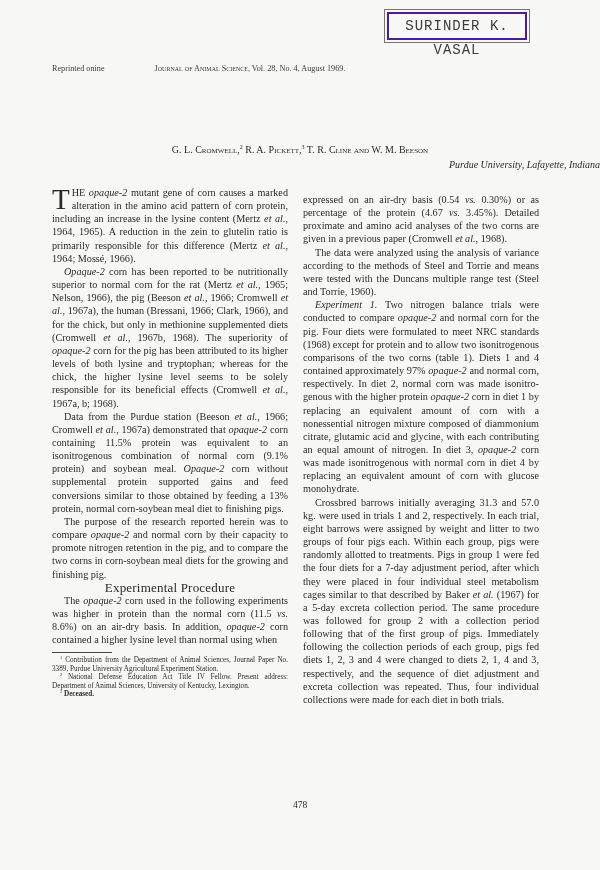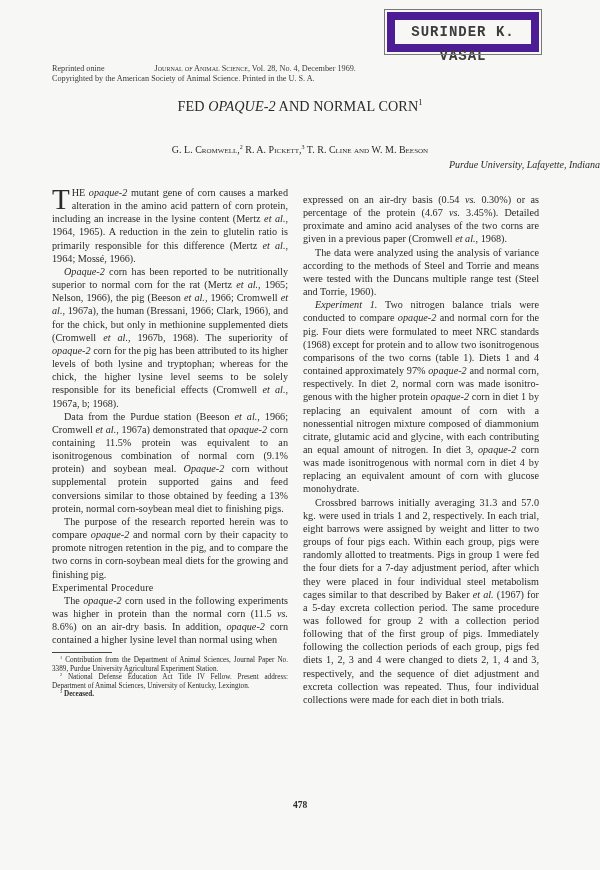--- a/index.html
+++ b/index.html
@@ -5,23 +5,23 @@
   html, body { margin: 0; padding: 0; }
   body {
     width: 600px; height: 870px; overflow: hidden;
     background: #f7f7f5;
     font-family: "Liberation Serif", "DejaVu Serif", serif;
     color: #2a2a2a;
     position: relative;
   }
   .stamp {
     position: absolute; left: 387px; top: 12px; width: 136px; height: 24px;
-    border: 8px solid #4c1d95; outline: 1px solid #777; outline-offset: 2px;
+    border: 2px solid #4c1d95; outline: 1px solid #777; outline-offset: 2px;
     font-family: "Liberation Mono", "DejaVu Sans Mono", monospace;
-    font-weight: bold; font-size: 14px; letter-spacing: 1px;
+    font-weight: normal; font-size: 14px; letter-spacing: 1px;
     color: #3c3c3c; text-align: center; line-height: 24px;
   }
   .reprint {
     position: absolute; left: 52px; top: 64px; width: 420px;
     font-size: 8.2px; line-height: 9.6px; color: #3a3a3a;
   }
   .reprint .sc { font-variant: small-caps; margin-left: 48px; }
   .title {
     position: absolute; left: 0; width: 600px; top: 98px;
     text-align: center; font-size: 14.2px; line-height: 16px; letter-spacing: 0.1px;
@@ -44,43 +44,41 @@
   .col.left { left: 52px; }
   .col.right { left: 303px; margin-top: 7px; }
   .col p { margin: 0; text-indent: 12px; }
   .col p.noindent { text-indent: 0; }
   .col i { font-style: italic; }
   .dropcap {
     float: left; font-size: 29px; line-height: 24px; margin: 1px 2px 0 0;
     font-weight: normal;
   }
   .section-head {
-    text-align: left; font-size: 10px; margin: 14px 0 10px 0;
+    text-align: center; font-size: 13px; margin: 14px 0 10px 0;
     text-indent: 0 !important; letter-spacing: 0.2px;
   }
   .footrule { width: 60px; border-top: 1px solid #444; margin: 6px 0 3px 0; }
   .footnotes { font-size: 7.2px; line-height: 8.4px; text-align: justify; }
   .footnotes p { text-indent: 8px; }
   .pagenum {
     position: absolute; left: 0; width: 600px; top: 800px;
-    text-align: center; font-size: 9.5px; font-weight: bold;
+    text-align: center; font-size: 9.5px; font-weight: normal;
   }
 </style>
 </head>
 <body>
 
 <div class="stamp">SURINDER K. VASAL</div>
 
 <div class="reprint">
-  <div><span>Reprinted onine </span><span class="sc">Journal of Animal Science</span><span>, Vol. 28, No. 4, December 1969.</span></div>
-  <div>Copyrighted by the American Society of Animal Science. Printed in the U. S. A.</div>
+  <div><span>Reprinted onine </span><span class="sc">Journal of Animal Science</span><span>, Vol. 28, No. 4, August 1969.</span></div>
 </div>
 
 <div class="title">
-  <div><span>FED </span><i>OPAQUE-2</i><span> AND NORMAL CORN</span><sup>1</sup></div>
 </div>
 
 <div class="authors"><span>G. L. Cromwell,</span><sup>2</sup><span> R. A. Pickett,</span><sup>3</sup><span> T. R. Cline and W. M. Beeson</span></div>
 
 <div class="affil">Purdue University, Lafayette, Indiana</div>
 
 <div class="col left">
   <p class="noindent"><span class="dropcap">T</span><span>HE </span><i>opaque-2</i><span> mutant gene of corn causes a marked alteration in the amino acid pattern of corn protein, including an increase in the lysine content (Mertz </span><i>et al.</i><span>, 1964, 1965). A reduction in the zein to glutelin ratio is primarily responsible for this difference (Mertz </span><i>et al.</i><span>, 1964; Mossé, 1966).</span></p>
   <p><i>Opaque-2</i><span> corn has been reported to be nu­tritionally superior to normal corn for the rat (Mertz </span><i>et al.</i><span>, 1965; Nelson, 1966), the pig (Beeson </span><i>et al.</i><span>, 1966; Cromwell </span><i>et al.</i><span>, 1967a), the human (Bressani, 1966; Clark, 1966), and for the chick, but only in methi­onine supplemented diets (Cromwell </span><i>et al.</i><span>, 1967b, 1968). The superiority of </span><i>opaque-2</i><span> corn for the pig has been attributed to its higher levels of both lysine and tryptophan; whereas for the chick, the higher lysine level seems to be solely responsible for its beneficial effects (Cromwell </span><i>et al.</i><span>, 1967a, b; 1968).</span></p>
   <p><span>Data from the Purdue station (Beeson </span><i>et al.</i><span>, 1966; Cromwell </span><i>et al.</i><span>, 1967a) demon­strated that </span><i>opaque-2</i><span> corn containing 11.5% protein was equivalent to an isonitrogenous combination of normal corn (9.1% protein) and soybean meal. </span><i>Opaque-2</i><span> corn without supplemental protein supported gains and feed conversions similar to those obtained by feeding a 13% protein, normal corn-soy­bean meal diet to finishing pigs.</span></p>

